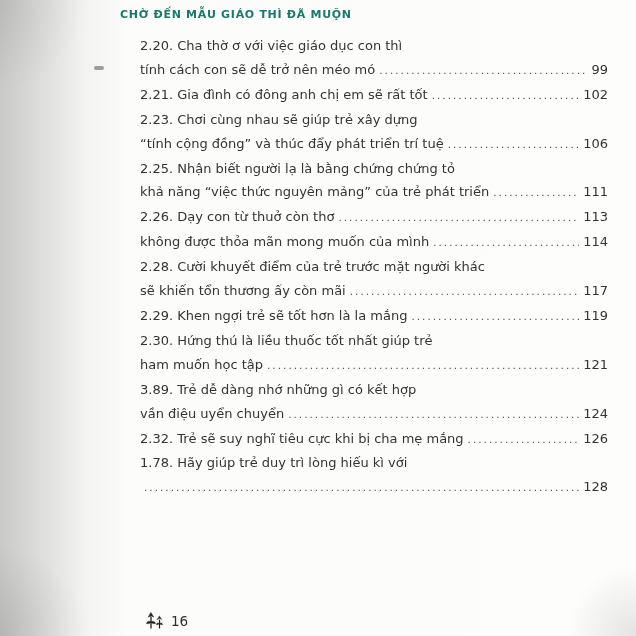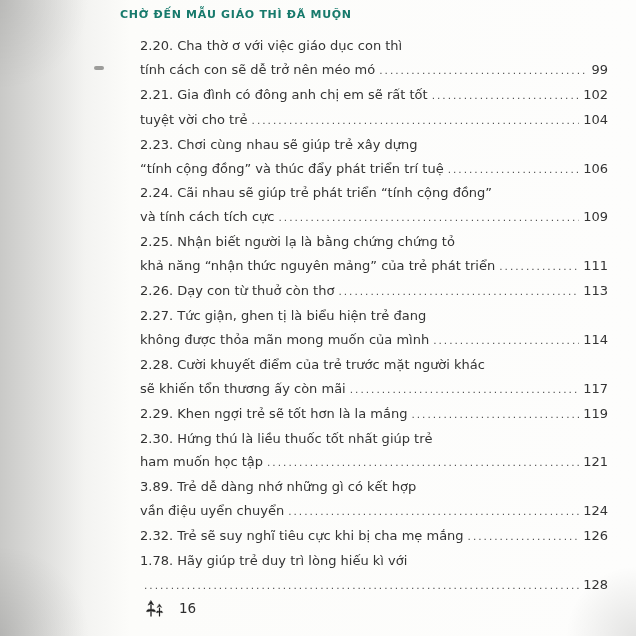--- a/index.html
+++ b/index.html
@@ -59,24 +59,24 @@
   }
   .dots::after{
     content:"..................................................................................................................................";
   }
   .pg{
     white-space:nowrap;
     color:#343434;
   }
   .footer{
     position:absolute;
-    left:145px;bottom:19px;
+    left:145px;bottom:7px;
     display:flex;
-    align-items:flex-start;
-    gap:14px;
+    align-items:center;
+    gap:6px;
   }
   .flower{display:inline-flex;}
   .pagenum{
     font-size:13.5px;
     color:#2e2e2e;
   }
 </style>
 </head>
 <body>
 
@@ -98,67 +98,49 @@
         </div>
       </div>
       <div class="entry">
         <div class="line">
           <span class="txt">2.21. Gia đình có đông anh chị em sẽ rất tốt</span>
           <span class="dots"></span>
           <span class="pg">102</span>
         </div>
       </div>
       <div class="entry">
-        <div class="line">
-          <span class="txt">tuyệt vời cho trẻ</span>
-          <span class="dots"></span>
-          <span class="pg">104</span>
-        </div>
       </div>
       <div class="entry">
         <div class="line">
           <span class="txt">2.23. Chơi cùng nhau sẽ giúp trẻ xây dựng</span>
         </div>
         <div class="line">
           <span class="txt">“tính cộng đồng” và thúc đẩy phát triển trí tuệ</span>
           <span class="dots"></span>
           <span class="pg">106</span>
         </div>
       </div>
       <div class="entry">
         <div class="line">
-          <span class="txt">2.24. Cãi nhau sẽ giúp trẻ phát triển “tính cộng đồng”</span>
-        </div>
-        <div class="line">
-          <span class="txt">và tính cách tích cực</span>
-          <span class="dots"></span>
-          <span class="pg">109</span>
-        </div>
-      </div>
-      <div class="entry">
-        <div class="line">
           <span class="txt">2.25. Nhận biết người lạ là bằng chứng chứng tỏ</span>
         </div>
         <div class="line">
-          <span class="txt">khả năng “nhận thức nguyên mảng” của trẻ phát triển</span>
+          <span class="txt">khả năng “việc thức nguyên mảng” của trẻ phát triển</span>
           <span class="dots"></span>
           <span class="pg">111</span>
         </div>
       </div>
       <div class="entry">
         <div class="line">
           <span class="txt">2.26. Dạy con từ thuở còn thơ</span>
           <span class="dots"></span>
           <span class="pg">113</span>
         </div>
       </div>
       <div class="entry">
-        <div class="line">
-          <span class="txt">2.27. Tức giận, ghen tị là biểu hiện trẻ đang</span>
-        </div>
         <div class="line">
           <span class="txt">không được thỏa mãn mong muốn của mình</span>
           <span class="dots"></span>
           <span class="pg">114</span>
         </div>
       </div>
       <div class="entry">
         <div class="line">
           <span class="txt">2.28. Cười khuyết điểm của trẻ trước mặt người khác</span>
         </div>

